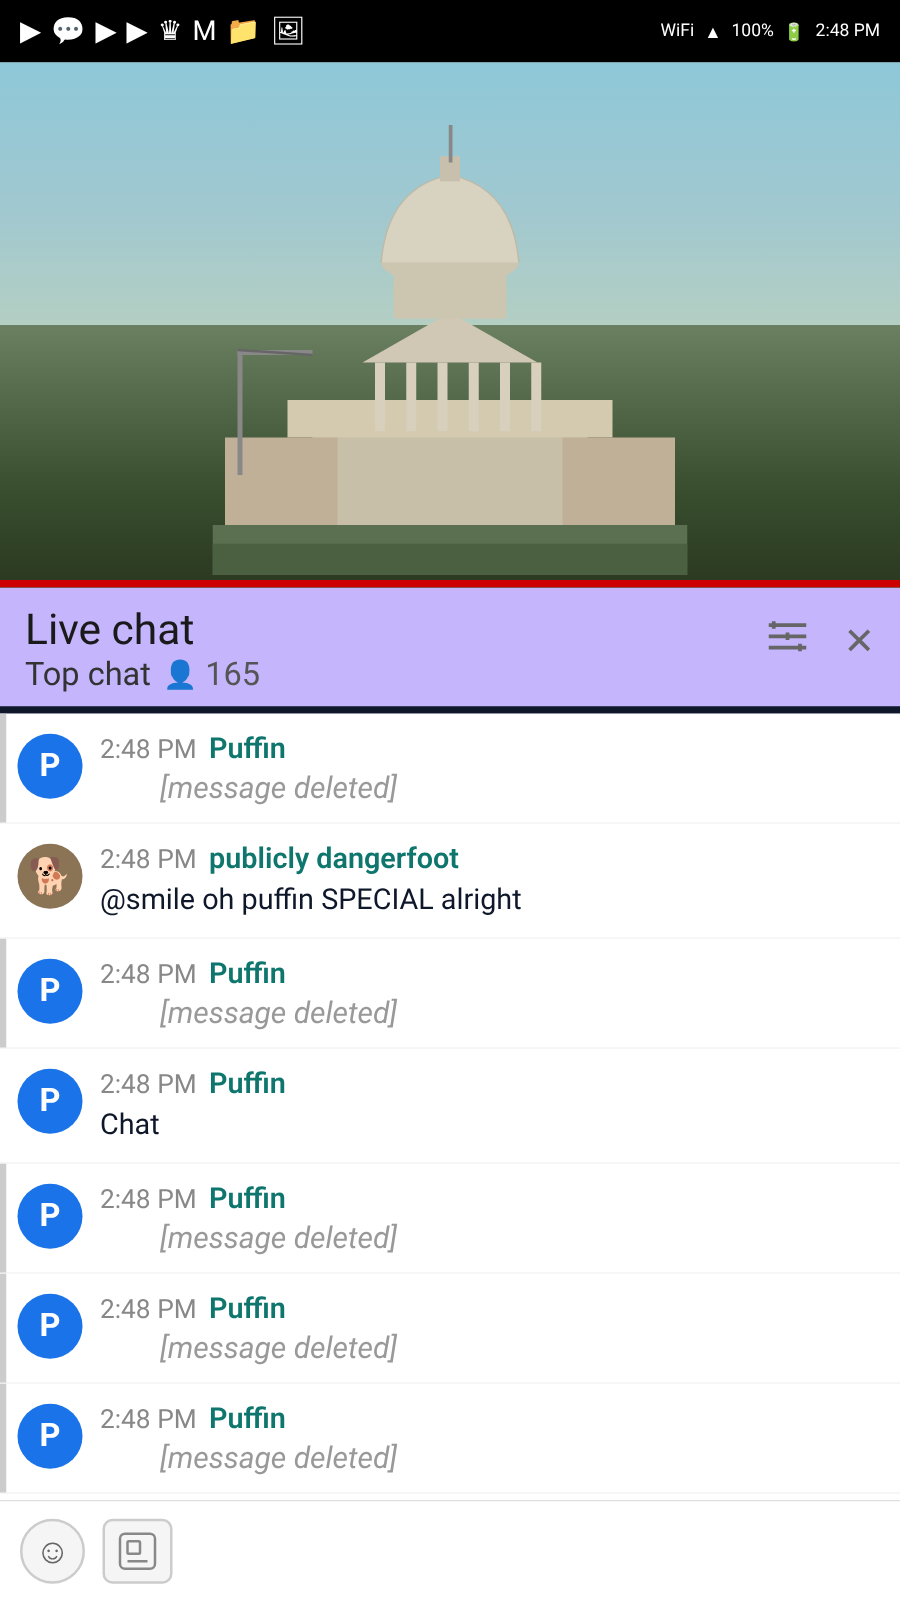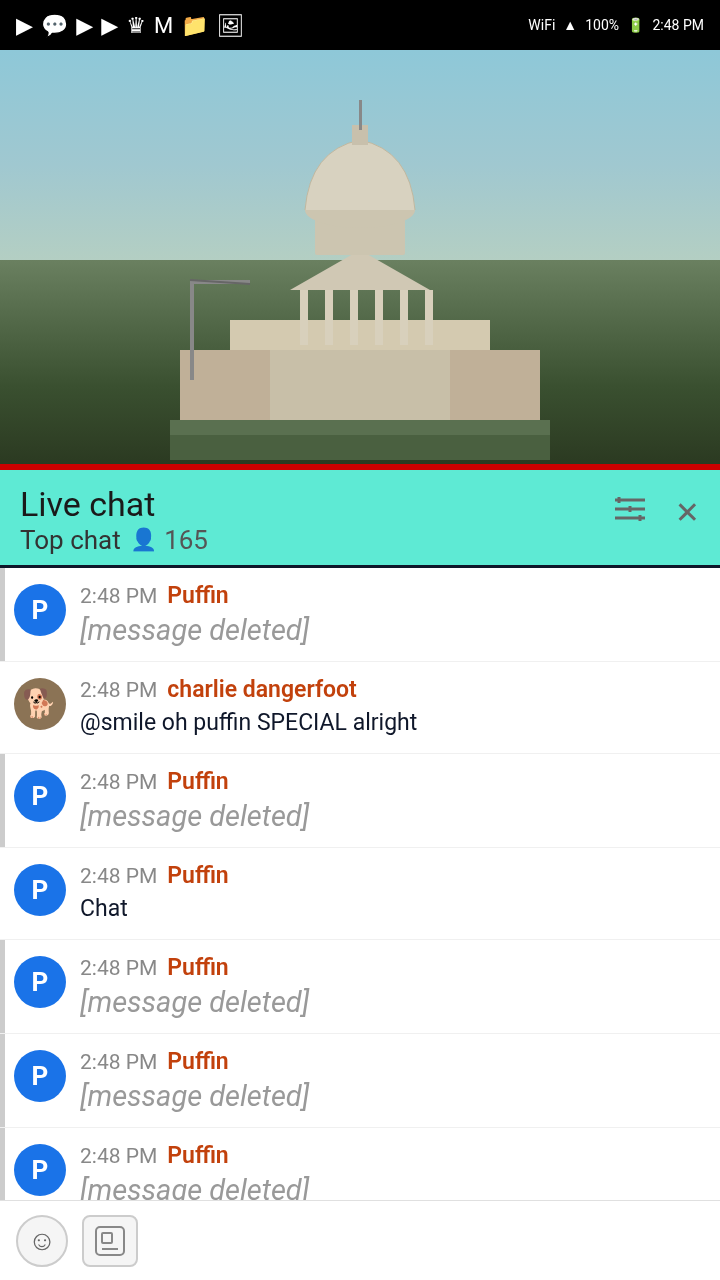--- a/index.html
+++ b/index.html
@@ -59,23 +59,23 @@
     
     .video-red-bar {
       position: absolute;
       bottom: 0; left: 0; right: 0;
       height: 6px;
       background: #cc0000;
     }
 
     
     .chat-header {
-      background: #5eead4;
+      background: #c4b5fd;
       padding: 14px 20px 10px 20px;
-      border-bottom: 3px solid #0f172a;
+      border-bottom: 6px solid #0f172a;
       display: flex;
       align-items: flex-start;
       justify-content: space-between;
     }
     .chat-header-left {}
     .live-chat-title {
       font-size: 34px;
       font-weight: 400;
       color: #1a1a1a;
       line-height: 1.2;
@@ -167,31 +167,32 @@
       gap: 10px;
       margin-bottom: 4px;
     }
     .message-time {
       font-size: 21px;
       color: #888;
     }
     .message-author {
       font-size: 23px;
       font-weight: 600;
-      color: #c2410c;
+      color: #0f766e;
     }
     .message-text {
       font-size: 23px;
       color: #0f172a;
       line-height: 1.4;
     }
     .message-deleted {
-      font-size: 29px;
+      font-size: 24px;
       color: #999;
       font-style: italic;
+      margin-left: 48px;
     }
 
     
     .chat-input-bar {
       position: fixed;
       bottom: 0;
       left: 0;
       width: 720px;
       height: 80px;
       background: #fff;
@@ -358,21 +359,21 @@
         <div class="message-deleted">[message deleted]</div>
       </div>
     </div>
     <div class="chat-message">
       <div class="avatar-col">
         <div class="avatar-circle" style="background: rgb(139, 115, 85); font-size: 28px;">🐕</div>
       </div>
       <div class="message-content">
         <div class="message-meta">
           <span class="message-time">2:48 PM</span>
-          <span class="message-author">charlie dangerfoot</span>
+          <span class="message-author">publicly dangerfoot</span>
         </div>
         <div class="message-text">@smile oh puffin SPECIAL alright</div>
       </div>
     </div>
     <div class="chat-message deleted">
       <div class="deleted-bar"></div>
       <div class="avatar-col">
         <div class="avatar-circle avatar-blue">P</div>
       </div>
       <div class="message-content">

